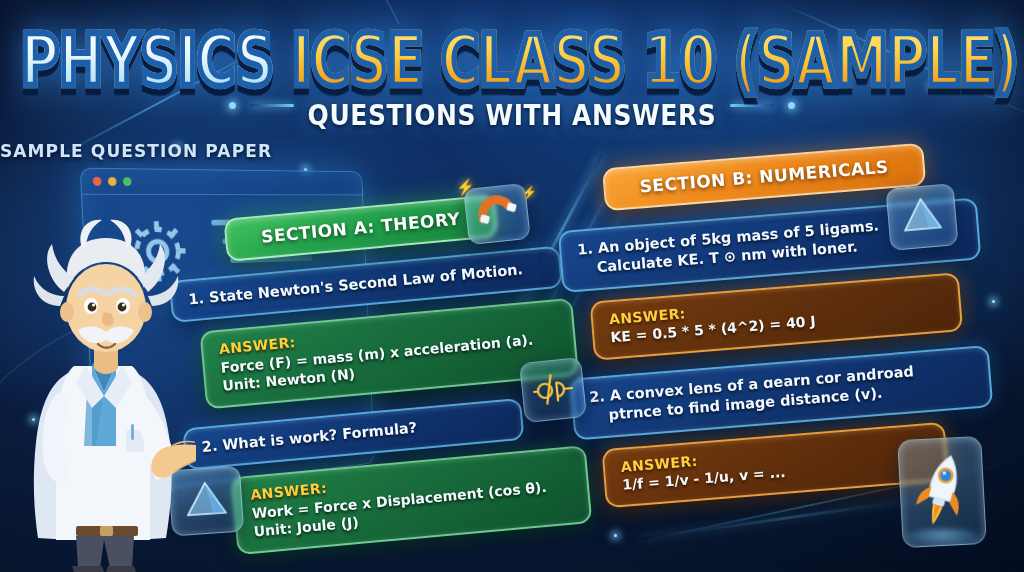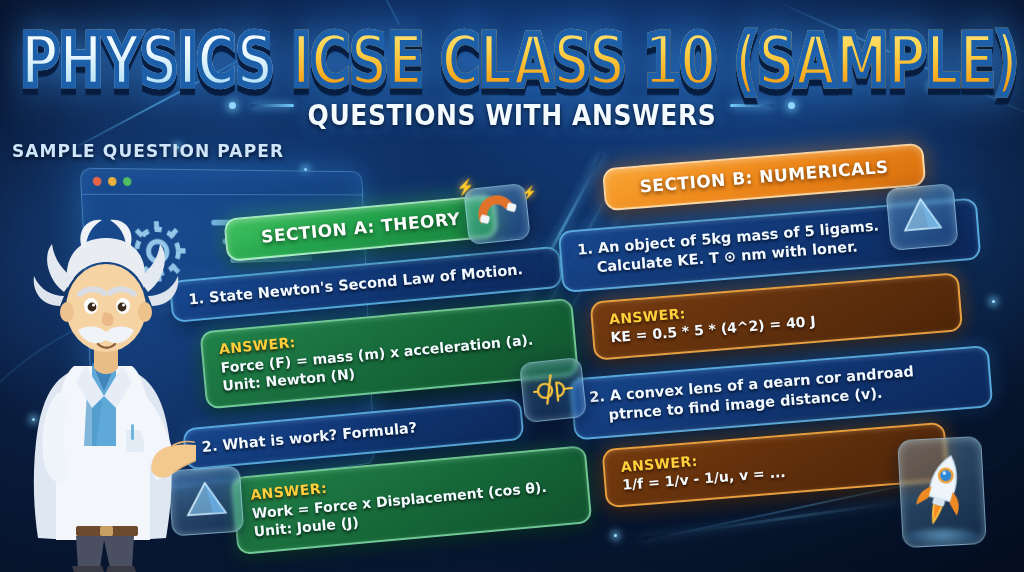--- a/index.html
+++ b/index.html
@@ -83,21 +83,20 @@
     box-shadow:0 0 8px rgba(120,210,255,.9);
   }
   .sub-dash.r { background:linear-gradient(270deg, rgba(120,210,255,0), #79d4ff); }
   .sub-dot { width:7px;height:7px;border-radius:50%;background:#9fe2ff;box-shadow:0 0 8px 2px rgba(130,215,255,.85); }
   .subtitle2 {
     margin-top:11px;
     font-family:"DejaVu Sans", sans-serif;
     font-weight:700; font-size:17px; letter-spacing:1.1px;
     color:#cfe6fa;
     text-shadow:0 2px 4px rgba(2,12,34,.9);
-    padding-left:12px;
   }
 
   
   .browser {
     position:absolute; left:88px; top:168px; width:330px; height:330px;
     transform: perspective(700px) rotateY(16deg) rotate(-3deg);
     transform-origin:left center;
     border-radius:12px;
     background:linear-gradient(150deg, rgba(28,84,160,.62), rgba(14,48,105,.55));
     border:1.5px solid rgba(120,205,255,.45);

